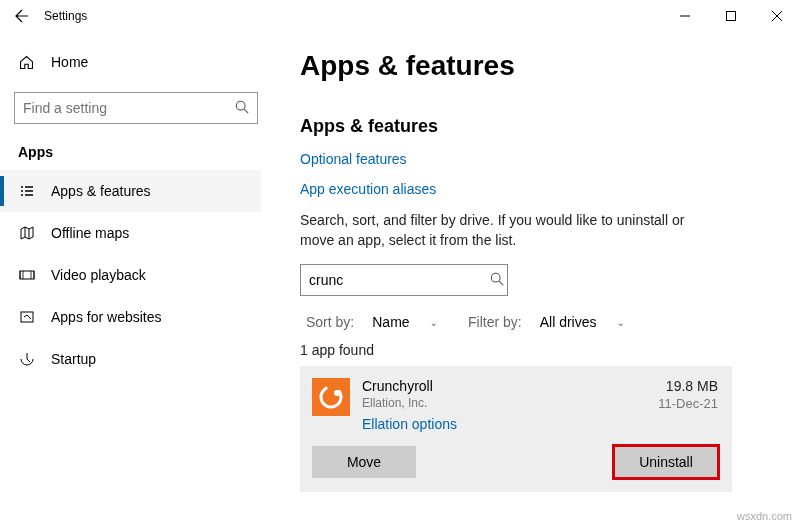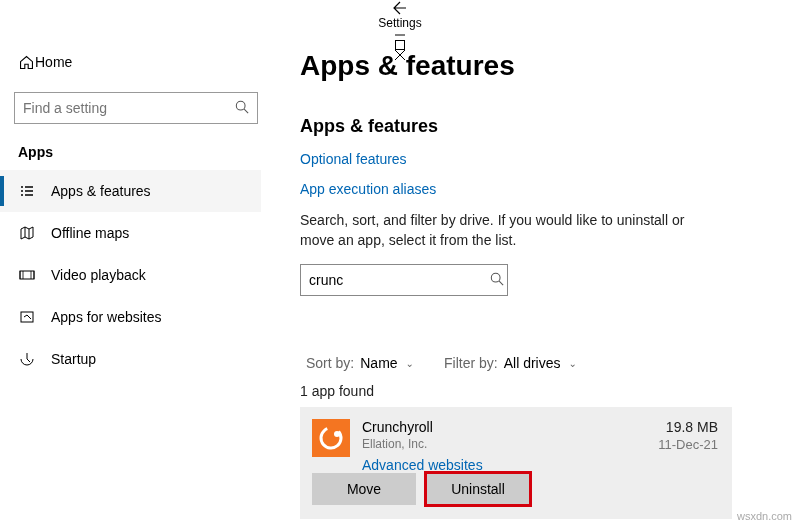--- a/index.html
+++ b/index.html
@@ -1,28 +1,28 @@
 <!DOCTYPE html>
 <html><head>
 <meta charset="utf-8">
 <style>
   * { box-sizing: border-box; margin: 0; padding: 0; font-family: "Segoe UI", sans-serif; }
   body { width: 800px; height: 526px; background: #fff; overflow: hidden; font-size: 13px; color: #000; }
 
-  .titlebar { height: 32px; display: flex; align-items: center; flex-direction: column; }
+  .titlebar { height: 32px; display: flex; align-items: center; }
   .titlebar .back { width: 44px; display:flex; align-items:center; justify-content:center; height:100%; }
   .titlebar .title { font-size: 12px; }
   .titlebar .spacer { flex: 1; }
   .winbtn { width: 46px; height: 100%; display:flex; align-items:center; justify-content:center; }
   .winbtn svg { display:block; }
 
   .content { display: flex; height: calc(100% - 32px); }
 
   .sidebar { width: 270px; padding: 0 9px 0 0; display:flex; flex-direction:column; }
-  .home-row { display:flex; align-items:center; height:40px; padding-left:18px; gap:0; margin-top:10px; }
+  .home-row { display:flex; align-items:center; height:40px; padding-left:18px; gap:16px; margin-top:10px; }
   .home-row .label { font-size:14px; }
   .home-icon { width:17px; height:17px; }
 
   .searchbox { margin: 10px 0 8px 14px; width: 244px; height:32px; border:1px solid #999; display:flex; align-items:center; padding:0 8px; }
   .searchbox input { border:none; outline:none; flex:1; font-size:14px; color:#4c1d95; background:transparent; }
   .searchbox .search-icon { color:#444; }
 
   .section-label { font-weight:600; font-size:14px; padding:12px 0 10px 18px; }
 
   .nav-items { display:flex; flex-direction:column; }
@@ -35,37 +35,37 @@
   .main { flex:1; padding: 18px 30px 10px 30px; overflow:hidden; }
   .page-title { font-size:28px; font-weight:600; margin-bottom:34px; }
   .sub-title { font-size:18px; font-weight:600; margin-bottom:14px; }
   .link { color:#0066b4; font-size:14px; margin-bottom:14px; display:block; }
   .desc { font-size:14px; margin:8px 0 14px 0; max-width:420px; line-height:1.4; color:#222; }
 
   .app-search { width:208px; height:32px; border:1px solid #888; display:flex; align-items:center; padding:0 8px; margin-bottom:18px; }
   .app-search input { border:none; outline:none; flex:1; font-size:14px; background:transparent; }
 
   .filter-row { display:flex; gap:30px; font-size:14px; color:#666; margin-bottom:12px; margin-left:6px; }
-  .filter-row .group { display:flex; gap:4px; align-items:center;margin-top:41px; }
+  .filter-row .group { display:flex; gap:16px; align-items:center; }
   .filter-row .value { color:#000; margin-left:2px; }
   .chev { font-size:10px; color:#666; margin-left:4px; }
 
   .found { font-size:14px; color:#222; margin-bottom:8px; }
 
   .app-card { background:#eee; padding:12px 14px 14px 12px; width:432px; }
   .app-row { display:flex; align-items:flex-start; }
   .app-icon { width:38px; height:38px; background:#f47521; display:flex; align-items:center; justify-content:center; margin-right:12px; flex-shrink:0; }
   .app-info { flex:1; }
   .app-name { font-size:14px; font-weight:400; color:#000; }
   .app-pub { font-size:12px; color:#777; margin-top:2px; }
   .app-adv { color:#0066b4; font-size:14px; margin-top:6px; display:block; }
   .app-meta { text-align:right; font-size:14px; color:#222; }
   .app-meta .date { color:#777; font-size:13px; margin-top:2px; }
 
-  .btn-row { display:flex; justify-content:flex-start; gap:10px; }
+  .btn-row { display:flex; justify-content:space-between; gap:10px; margin-top:14px; }
   .btn { width:104px; height:32px; background:#ccc; border:none; font-size:14px; color:#000; display:flex; align-items:center; justify-content:center; }
   .btn.highlight { outline:3px solid #d4000c; outline-offset:-1px; }
 
   .watermark { position:absolute; bottom:4px; right:8px; font-size:11px; color:#aaa; }
 </style>
 </head>
 <body>
 
 <div class="titlebar">
   <div class="back">
@@ -196,21 +196,21 @@
       <div class="app-row">
         <div class="app-icon">
           <svg width="26" height="26" viewBox="0 0 26 26">
               <circle cx="13" cy="13" r="10" stroke="#fff" stroke-width="3" fill="none" stroke-dasharray="50 14" transform="rotate(-40 13 13)"></circle>
               <circle cx="19" cy="9" r="3" fill="#fff"></circle>
             </svg>
         </div>
         <div class="app-info">
           <div class="app-name">Crunchyroll</div>
           <div class="app-pub">Ellation, Inc.</div>
-          <a class="app-adv">Advanced websites</a>
+          <a class="app-adv">Ellation options</a>
         </div>
         <div class="app-meta">
           <div>19.8 MB</div>
           <div class="date">11-Dec-21</div>
         </div>
       </div>
       <div class="btn-row">
         <button class="btn">Move</button>
         <button class="btn highlight">Uninstall</button>
       </div>

